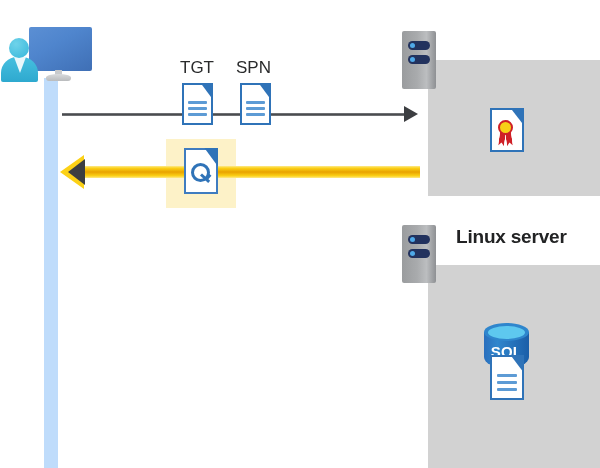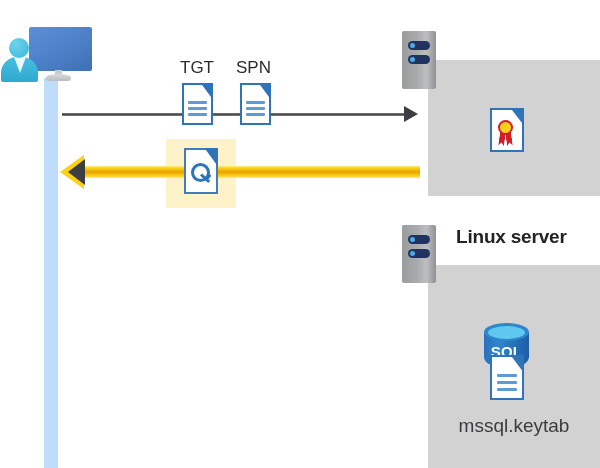--- a/index.html
+++ b/index.html
@@ -211,15 +211,14 @@
     <div id="sql-text">SQL</div>
   </div>
 
   <div class="doc" id="keytab-doc">
     <div class="doc-body"></div>
     <div class="doc-fold"></div>
     <div class="doc-line" style="left:7px;top:19px;width:20px;"></div>
     <div class="doc-line" style="left:7px;top:26px;width:20px;"></div>
     <div class="doc-line" style="left:7px;top:33px;width:20px;"></div>
   </div>
-  <div class="abs" id="keytab-label">mssql.keytab</div>
 
 </div>
 
 </body></html>

